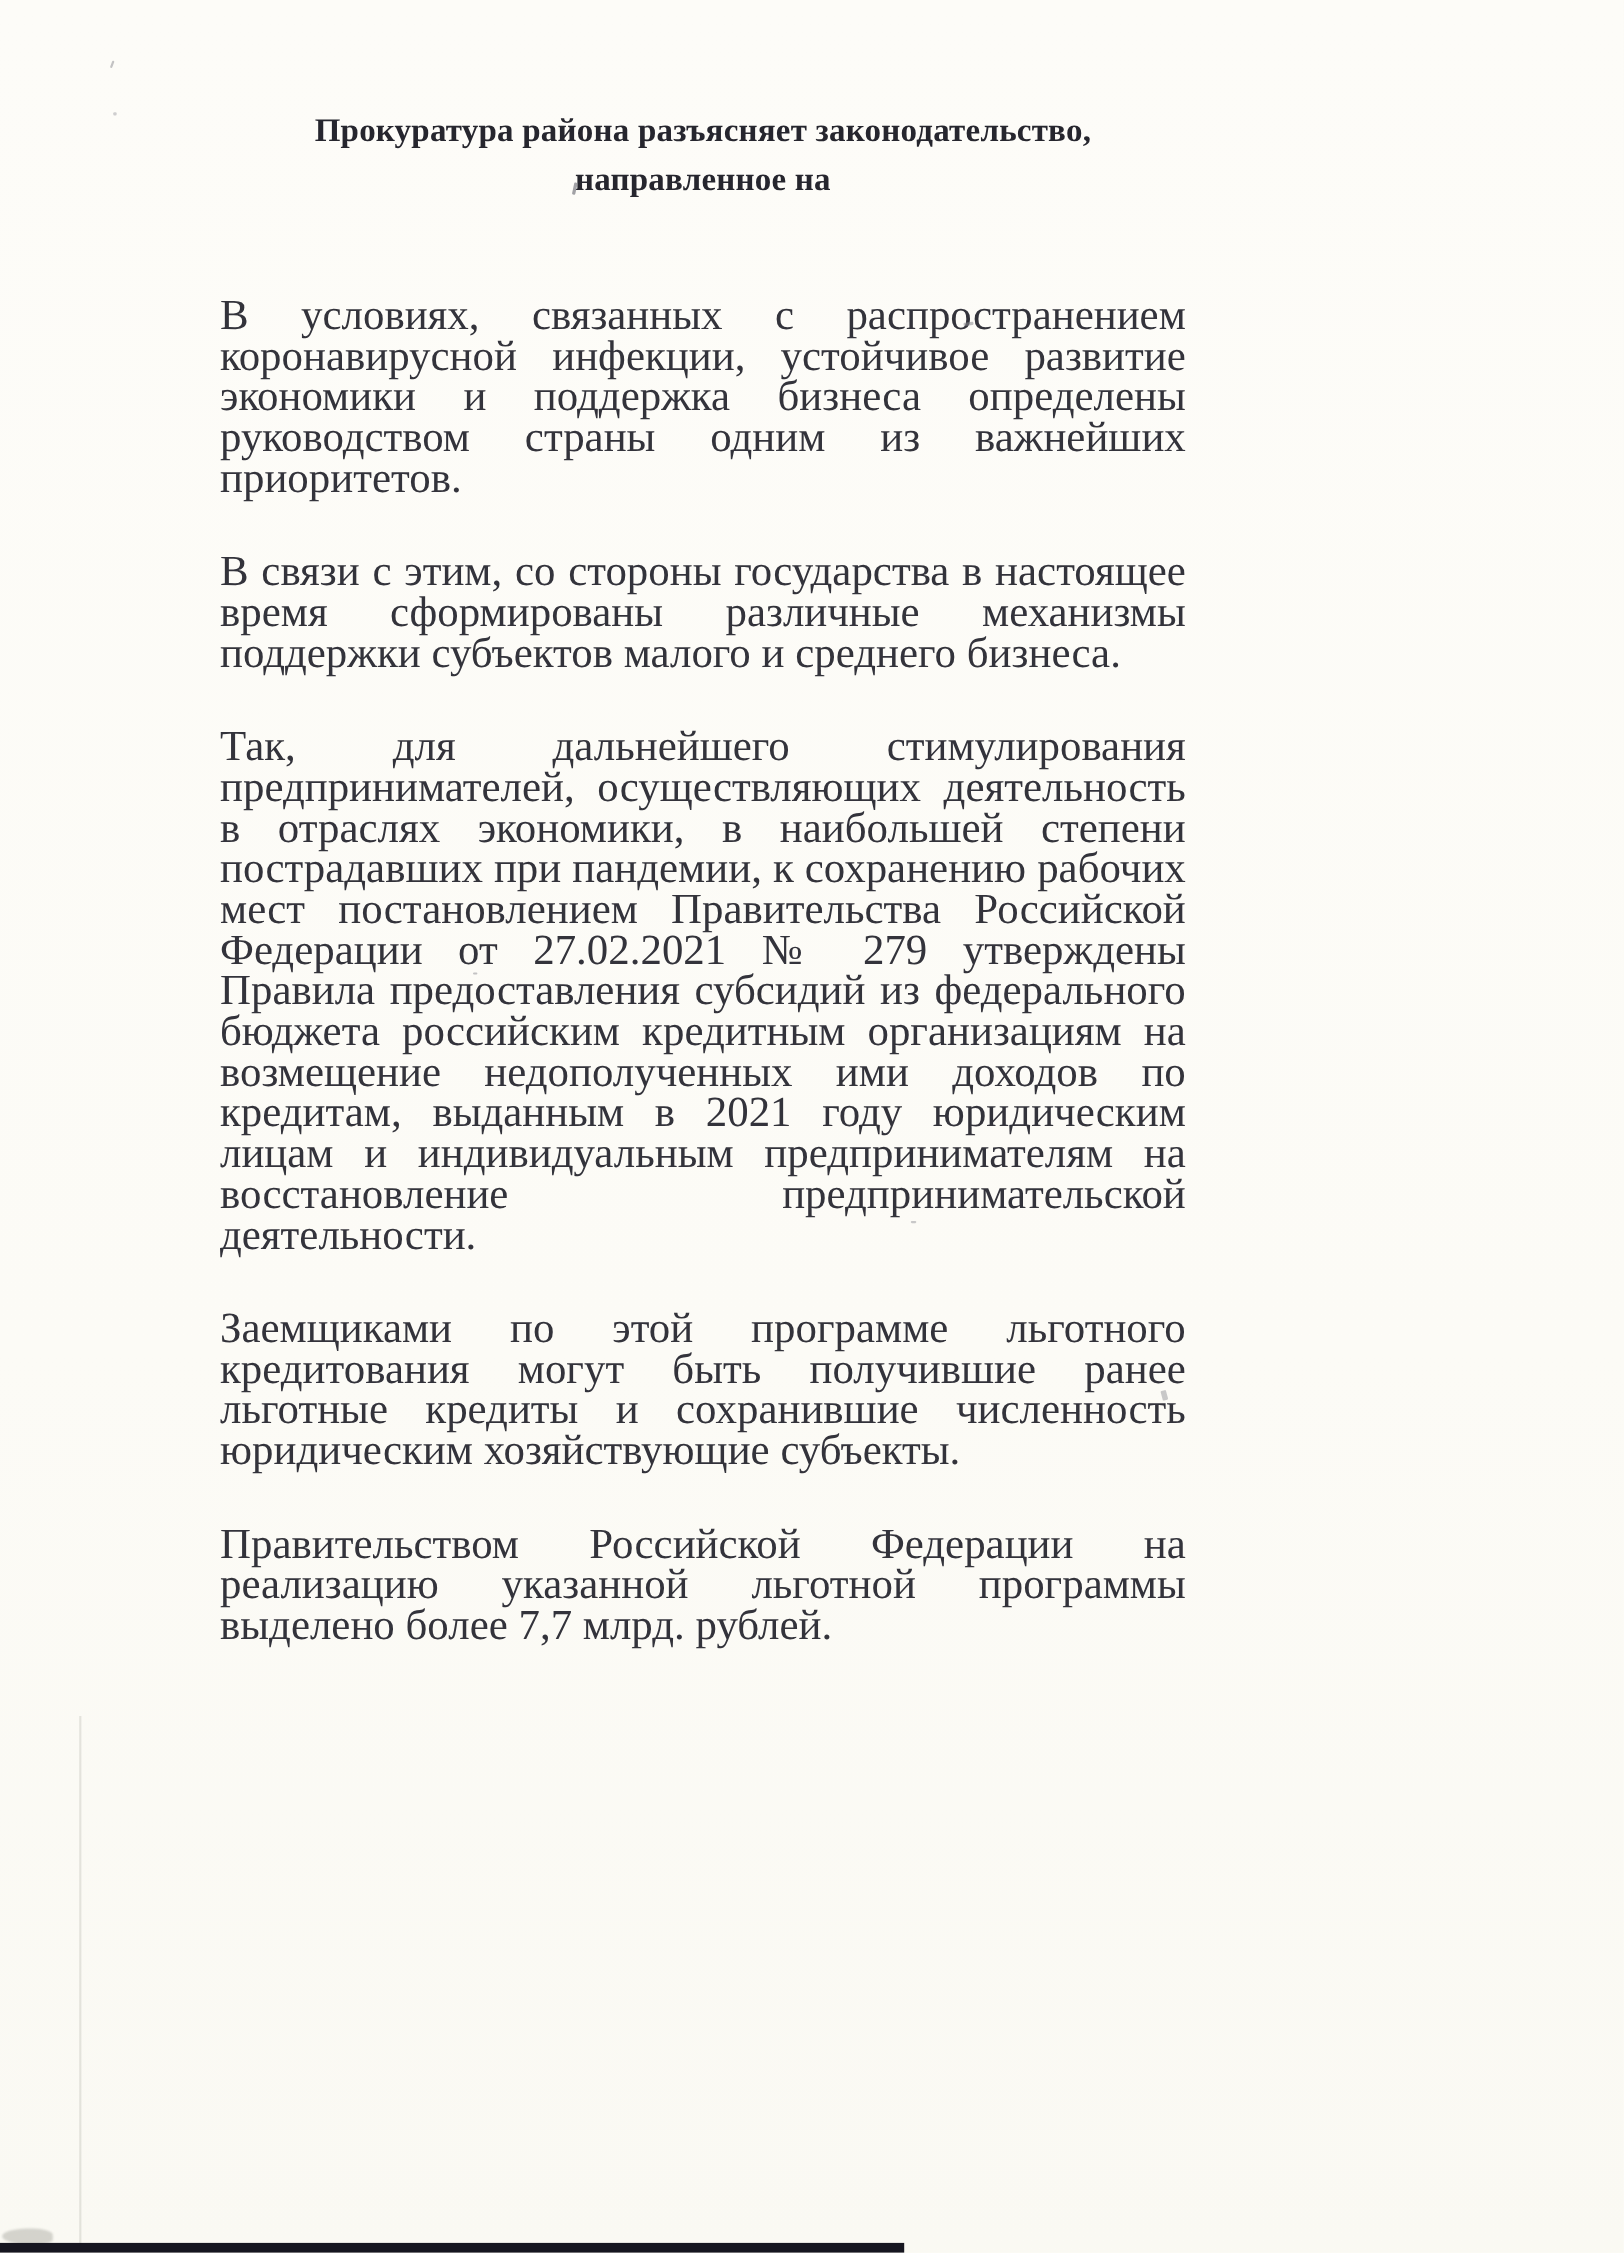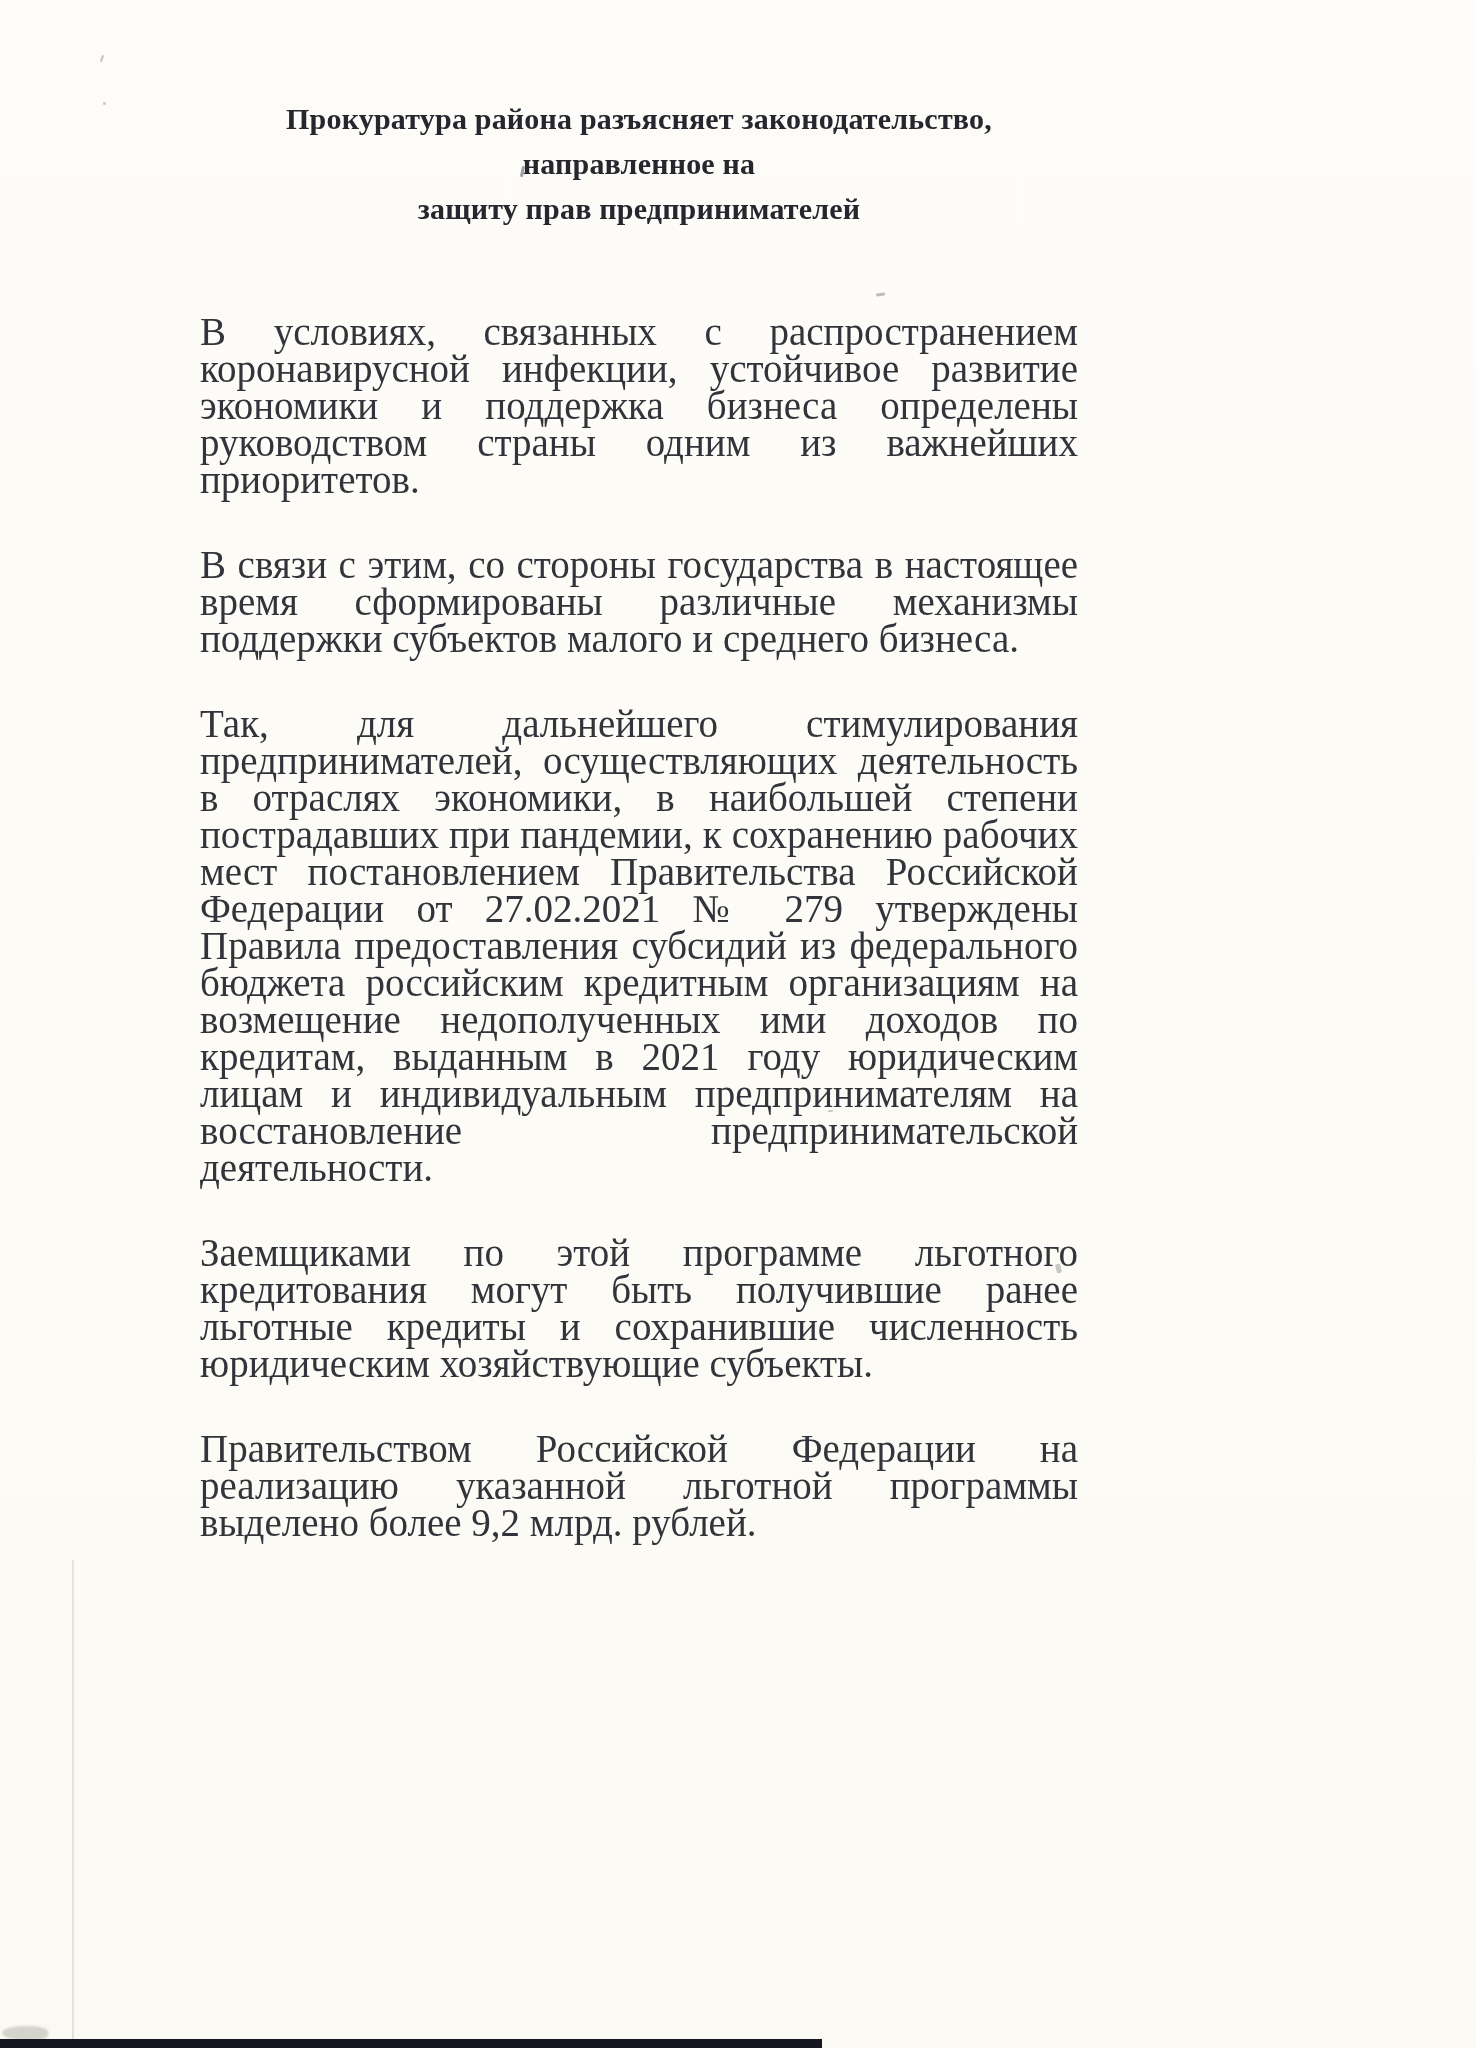--- a/index.html
+++ b/index.html
@@ -86,34 +86,33 @@
 </style>
 </head>
 <body>
 
 <div class="sheet">
 
   <div class="content">
 
     <h1 class="doc-title">
       <span class="t-line">Прокуратура района разъясняет законодательство, направленное на</span>
-      <span class="t-line">защиту прав предпринимателей</span>
     </h1>
 
     <p class="para">В условиях, связанных с распространением коронавирусной инфекции, устойчивое развитие экономики и поддержка бизнеса определены руководством страны одним из важнейших приоритетов.</p>
 
     <p class="para">В связи с этим, со стороны государства в настоящее время сформированы различные механизмы поддержки субъектов малого и среднего бизнеса.</p>
 
     <p class="para">Так, для дальнейшего стимулирования предпринимателей, осуществляющих деятельность в отраслях экономики, в наибольшей степени пострадавших при пандемии, к сохранению рабочих мест постановлением Правительства Российской Федерации от 27.02.2021 № 279 утверждены Правила предоставления субсидий из федерального бюджета российским кредитным организациям на возмещение недополученных ими доходов по кредитам, выданным в 2021 году юридическим лицам и индивидуальным предпринимателям на восстановление предпринимательской деятельности.</p>
 
     <p class="para">Заемщиками по этой программе льготного кредитования могут быть получившие ранее льготные кредиты и сохранившие численность юридическим хозяйствующие субъекты.</p>
 
 
 
-    <p class="para">Правительством Российской Федерации на реализацию указанной льготной программы выделено более 9,2 млрд. рублей.</p>
+    <p class="para">Правительством Российской Федерации на реализацию указанной льготной программы выделено более 7,7 млрд. рублей.</p>
 
   </div>
 
   <span class="speck speck-1"></span>
   <span class="speck speck-2"></span>
   <span class="speck speck-3"></span>
   <span class="speck speck-4"></span>
   <span class="speck speck-5"></span>
   <span class="speck speck-6"></span>
   <span class="speck speck-7"></span>

